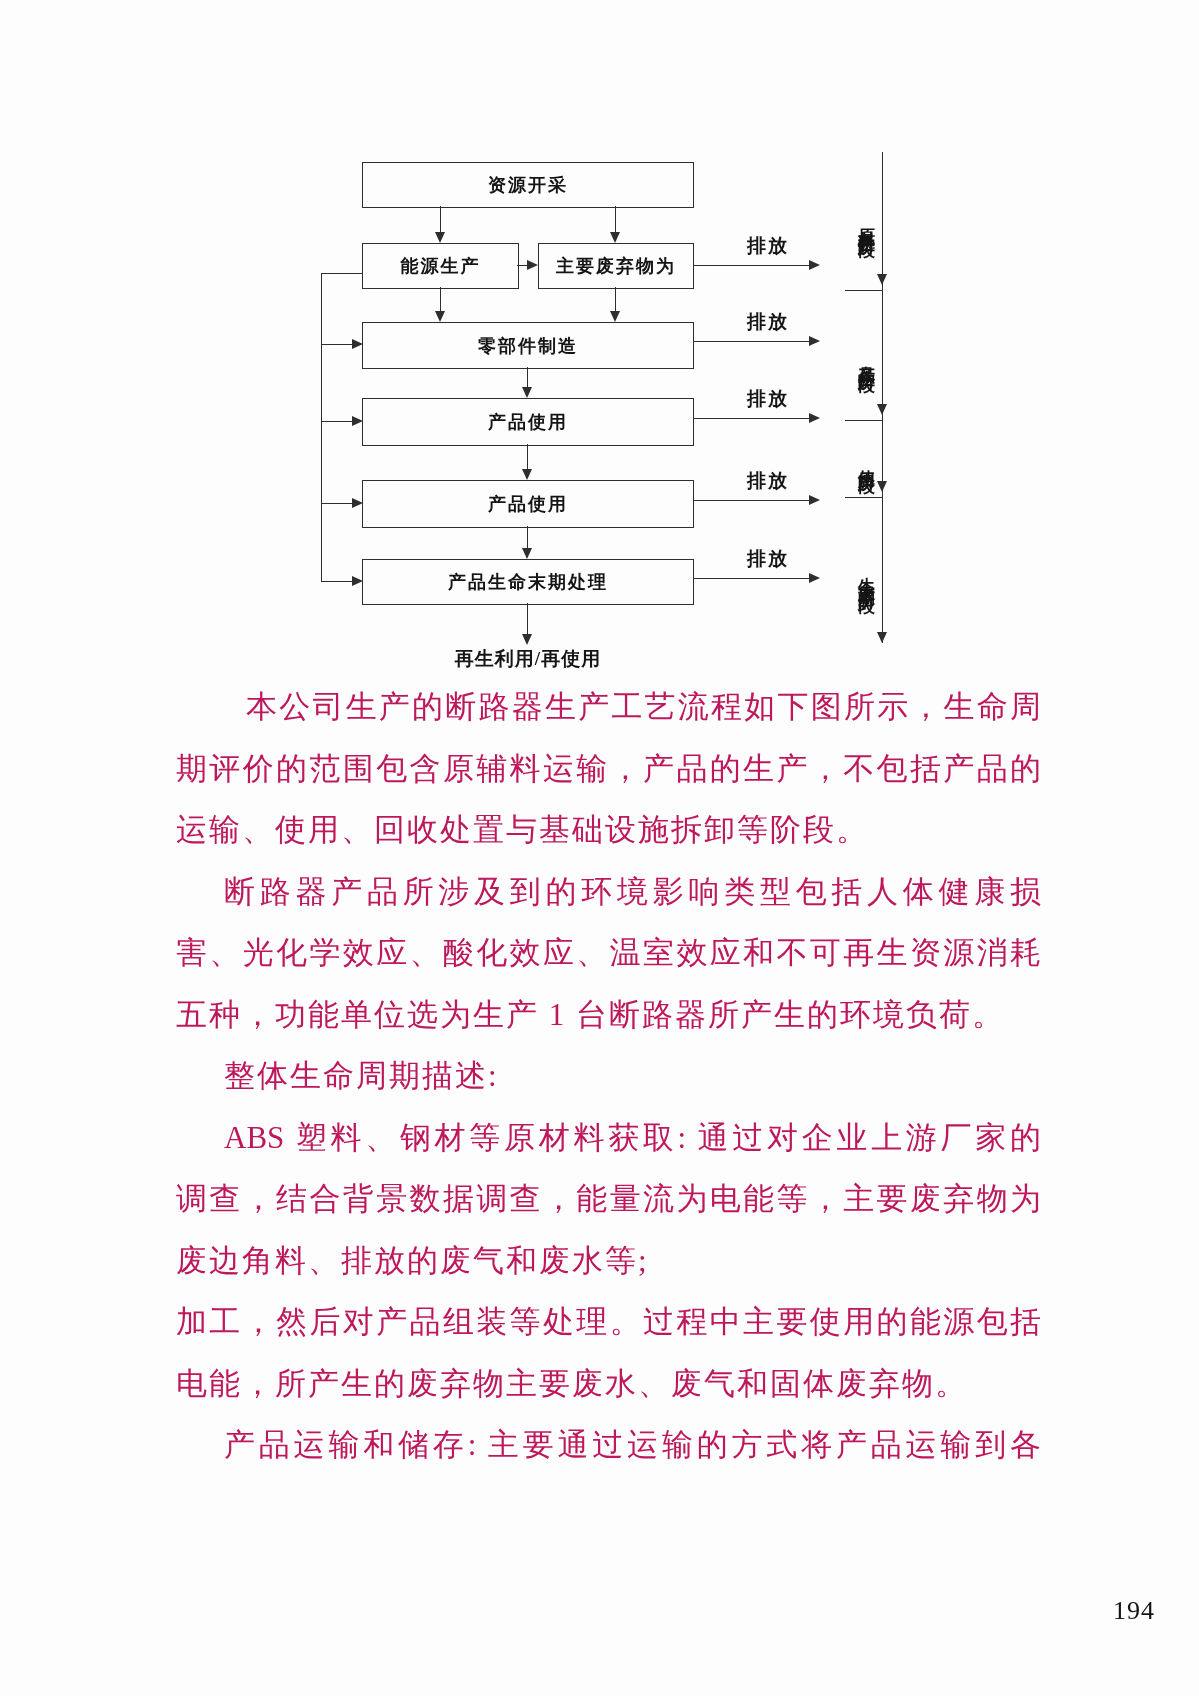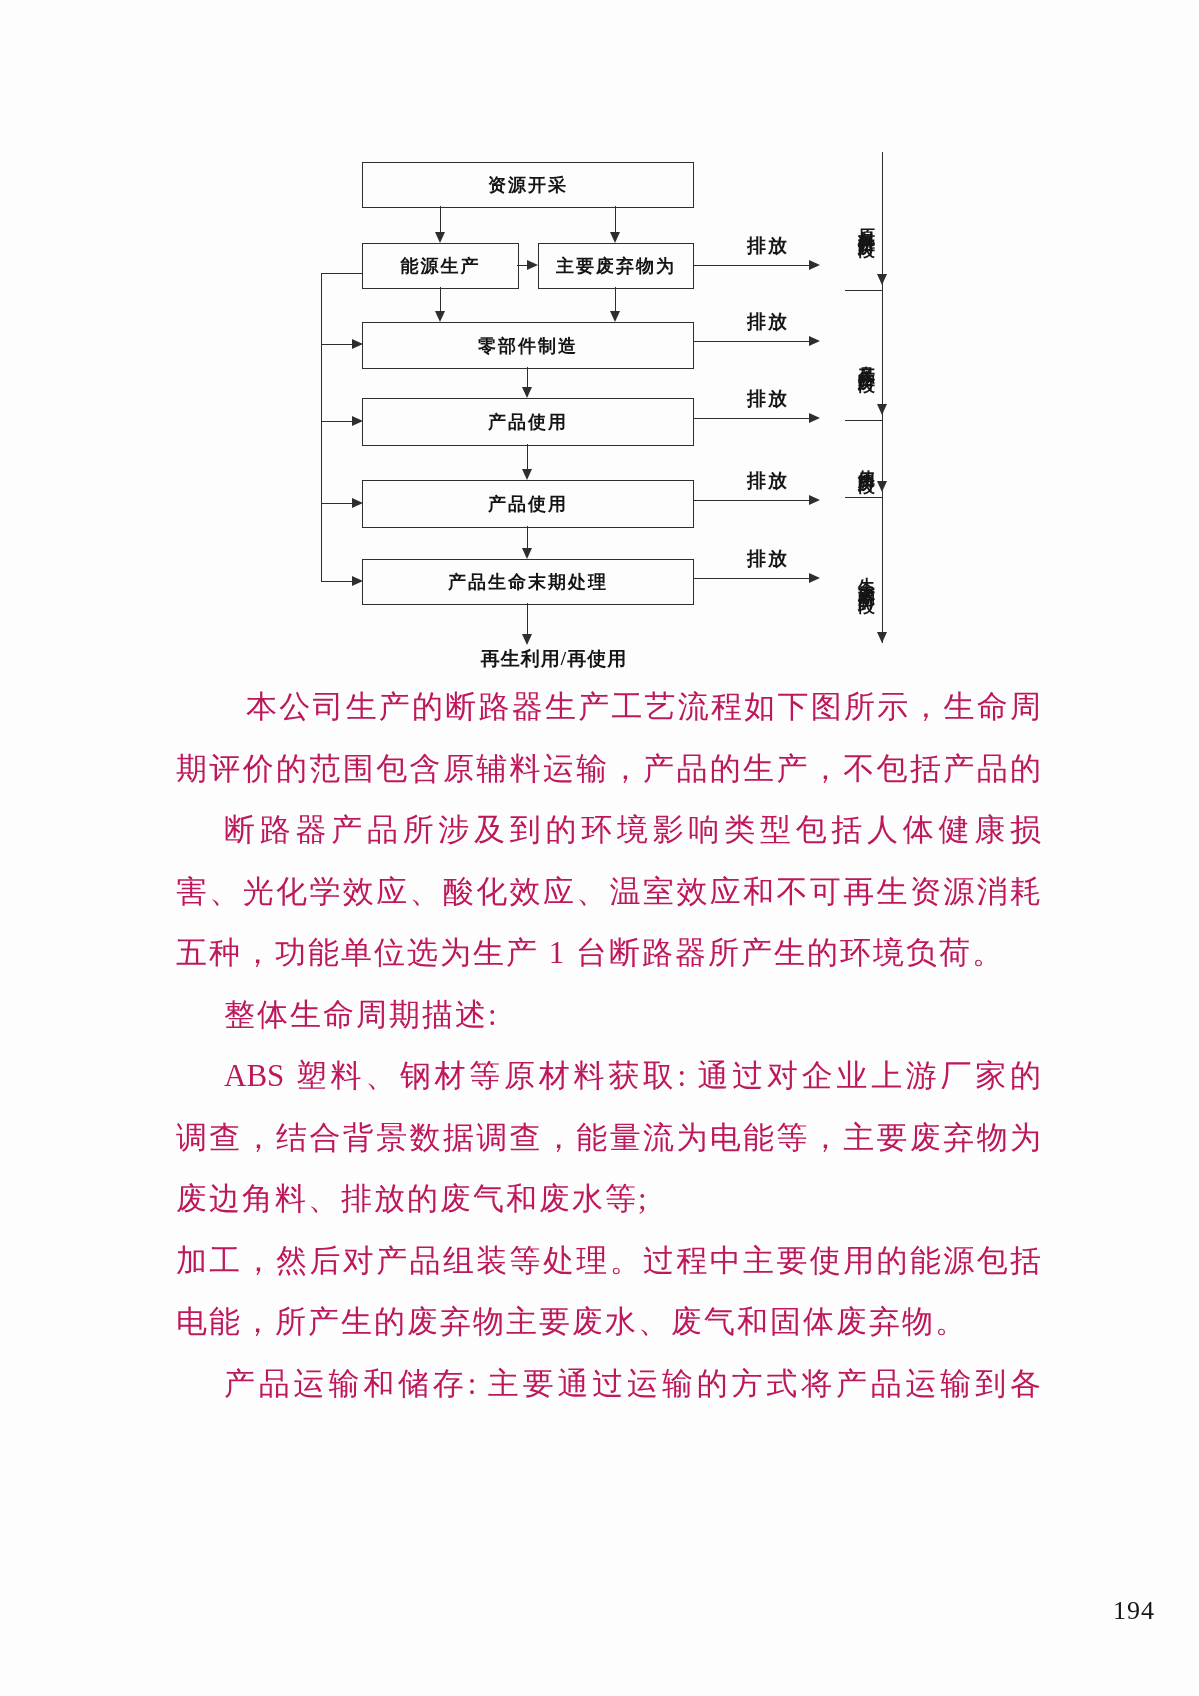--- a/index.html
+++ b/index.html
@@ -27,21 +27,21 @@
     position:absolute;width:76px;text-align:center;
     font-weight:bold;font-size:19px;letter-spacing:2px;
   }
   .stage{
     position:absolute;left:849px;width:34px;
     writing-mode:vertical-rl;text-orientation:upright;
     font-weight:bold;font-size:17px;letter-spacing:2px;line-height:34px;
     text-align:center;white-space:nowrap;
   }
   .recycle{
-    position:absolute;left:444px;top:646px;width:220px;text-align:center;
+    position:absolute;left:418px;top:646px;width:220px;text-align:center;
     font-weight:bold;font-size:19px;letter-spacing:1px;
   }
   
   .bodytext{
     position:absolute;left:176px;top:676px;width:865px;
     font-size:31px;line-height:61.5px;color:#be185d;
   }
   .ln{display:block;height:61.5px;white-space:normal;}
   .fill{text-align:justify;text-align-last:justify;}
   .end{letter-spacing:2px;}
@@ -131,20 +131,21 @@
     <div class="stage" style="top:301px;height:114px;">产品生产阶段</div>
     <div class="stage" style="top:424px;height:74px;">使用阶段</div>
     <div class="stage" style="top:508px;height:134px;letter-spacing:4px;">生命末期阶段</div>
 
     <div class="recycle">再生利用/再使用</div>
   </div>
 
   <div class="bodytext">
     <span class="ln ind1 fill">本公司生产的断路器生产工艺流程如下图所示，生命周</span>
     <span class="ln fill">期评价的范围包含原辅料运输，产品的生产，不包括产品的</span>
+    <span class="ln end">运输、使用、回收处置与基础设施拆卸等阶段。</span>
 
     <span class="ln ind fill">断路器产品所涉及到的环境影响类型包括人体健康损</span>
     <span class="ln fill">害、光化学效应、酸化效应、温室效应和不可再生资源消耗</span>
     <span class="ln end">五种，功能单位选为生产 1 台断路器所产生的环境负荷。</span>
 
     <span class="ln ind end">整体生命周期描述:</span>
 
     <span class="ln ind fill">ABS 塑料、钢材等原材料获取: 通过对企业上游厂家的</span>
     <span class="ln fill">调查，结合背景数据调查，能量流为电能等，主要废弃物为</span>
     <span class="ln end">废边角料、排放的废气和废水等;</span>

